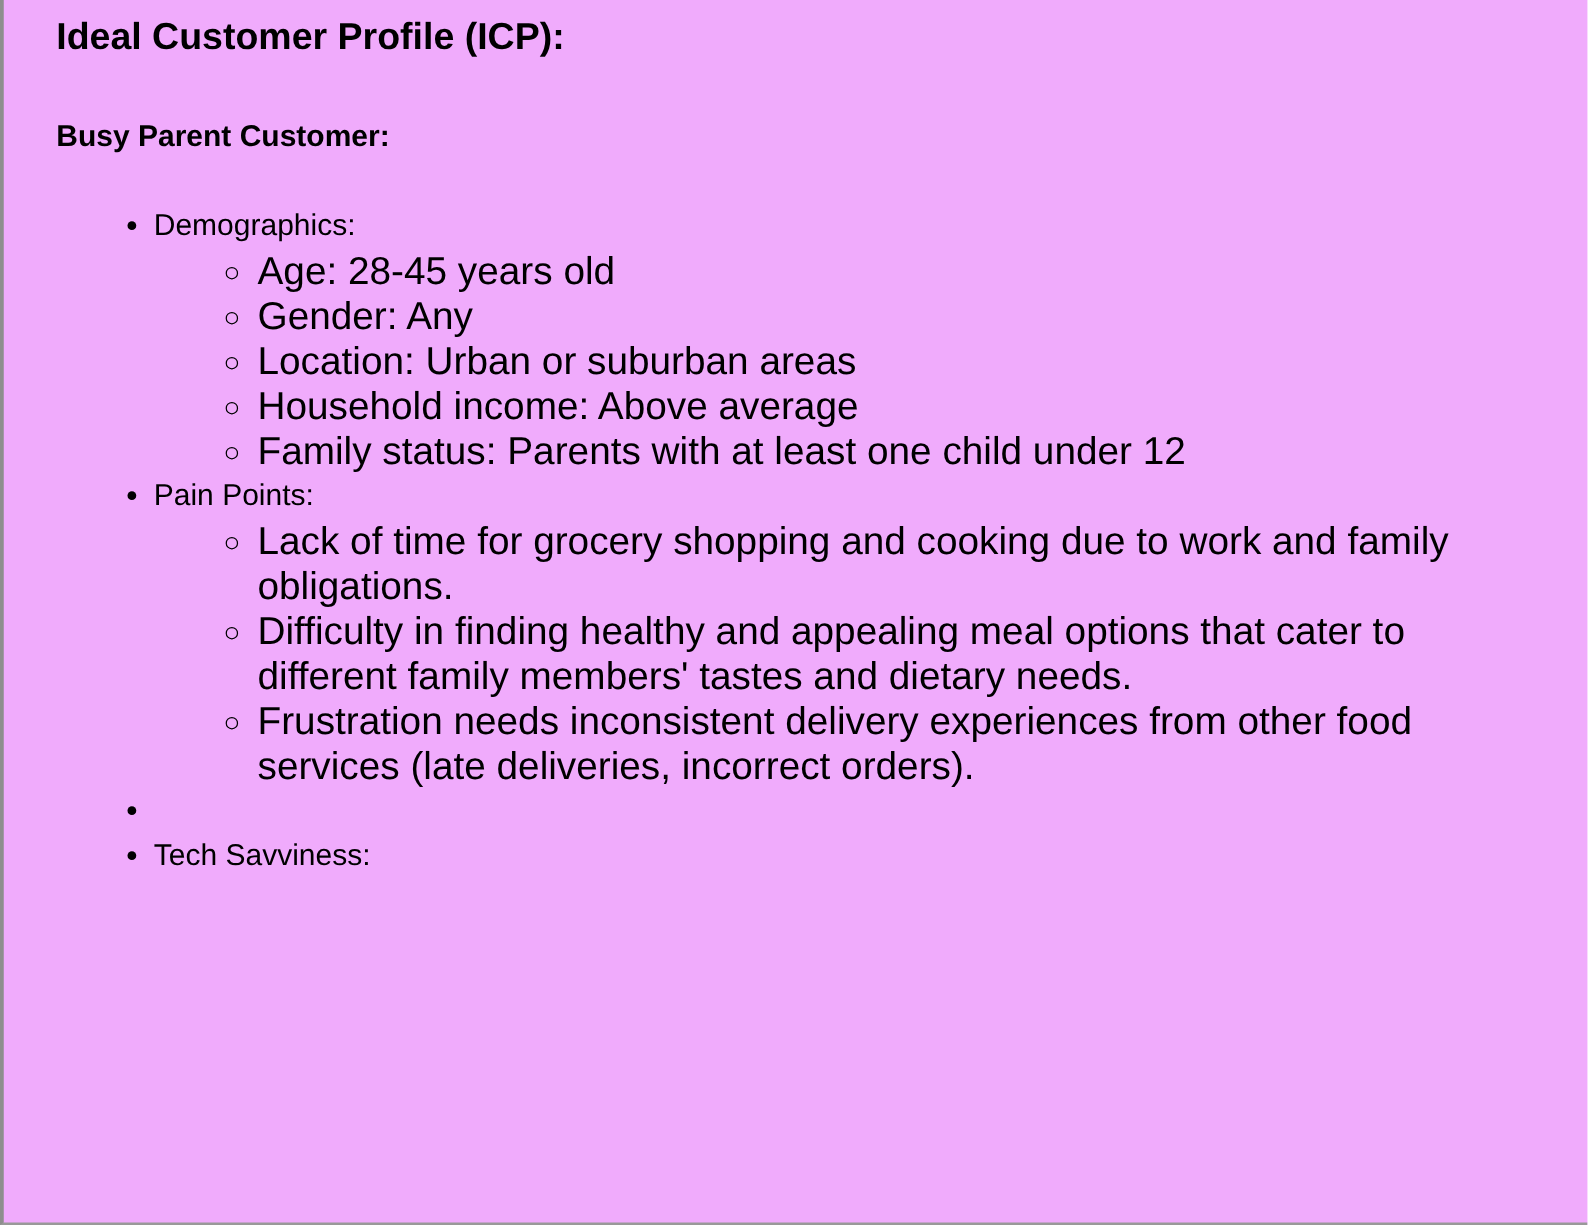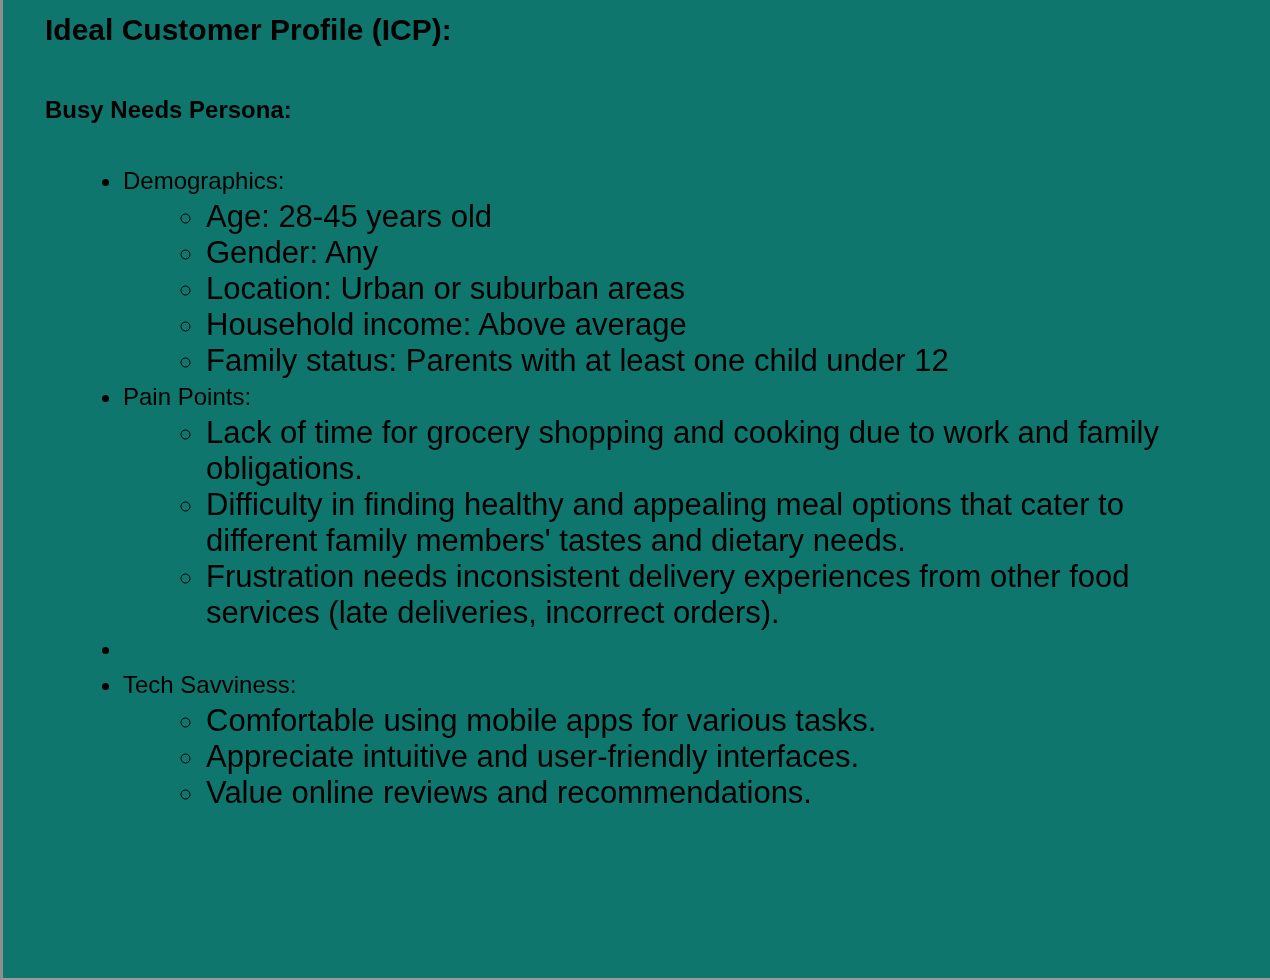--- a/index.html
+++ b/index.html
@@ -1,21 +1,21 @@
 <!DOCTYPE html>
 <html><head>
 <meta charset="utf-8">
 <style>
   html, body { margin: 0; padding: 0; background: #ffffff; }
   .page {
     position: relative;
     width: 1270px;
     height: 980px;
     box-sizing: border-box;
-    background: #0f766e;
+    background: #f0abfc;
     border-left: 3px solid #8e8e8e;
     border-bottom: 2px solid #999999;
     padding: 12px 59px 0 42px;
     font-family: "Liberation Sans", sans-serif;
     color: #000000;
     overflow: hidden;
   }
   .page h1 {
     margin: 0;
     font-size: 30px;
@@ -49,21 +49,21 @@
   ul.sub > li {
     font-size: 31px;
     line-height: 36px;
   }
 </style>
 </head>
 <body>
 
 <div class="page">
   <h1>Ideal Customer Profile (ICP):</h1>
-  <h2>Busy Needs Persona:</h2>
+  <h2>Busy Parent Customer:</h2>
   <ul class="top" id="persona-list">
   <li>
     <span class="heading">Demographics:</span>
     <ul class="sub">
   <li>Age: 28-45 years old</li>
 
   <li>Gender: Any</li>
 
   <li>Location: Urban or suburban areas</li>
 
@@ -82,22 +82,15 @@
 
   <li>Frustration needs inconsistent delivery experiences from other food services (late deliveries, incorrect orders).</li>
 </ul>
   </li>
 
   <li>
   </li>
 
   <li>
     <span class="heading">Tech Savviness:</span>
-    <ul class="sub">
-  <li>Comfortable using mobile apps for various tasks.</li>
-
-  <li>Appreciate intuitive and user-friendly interfaces.</li>
-
-  <li>Value online reviews and recommendations.</li>
-</ul>
   </li>
 </ul>
 </div>
 
 </body></html>

